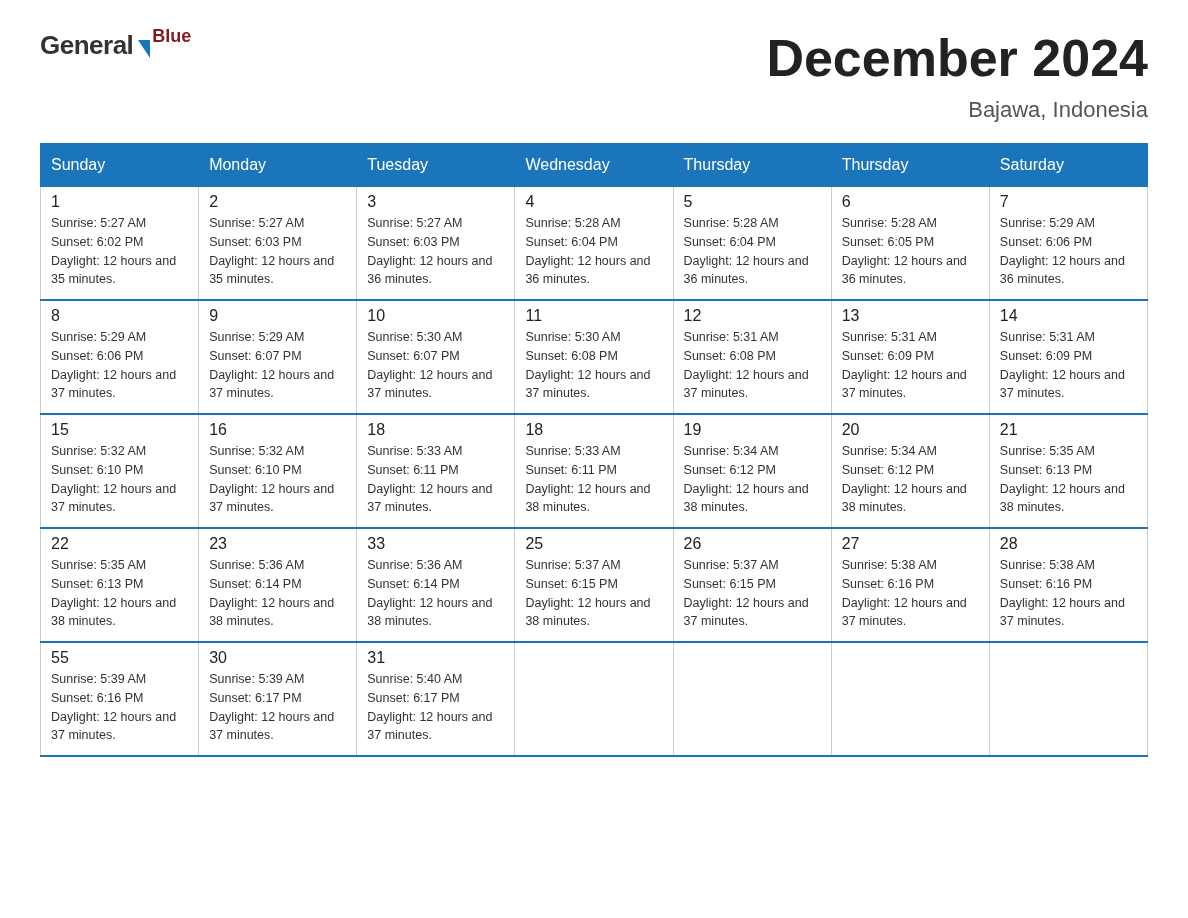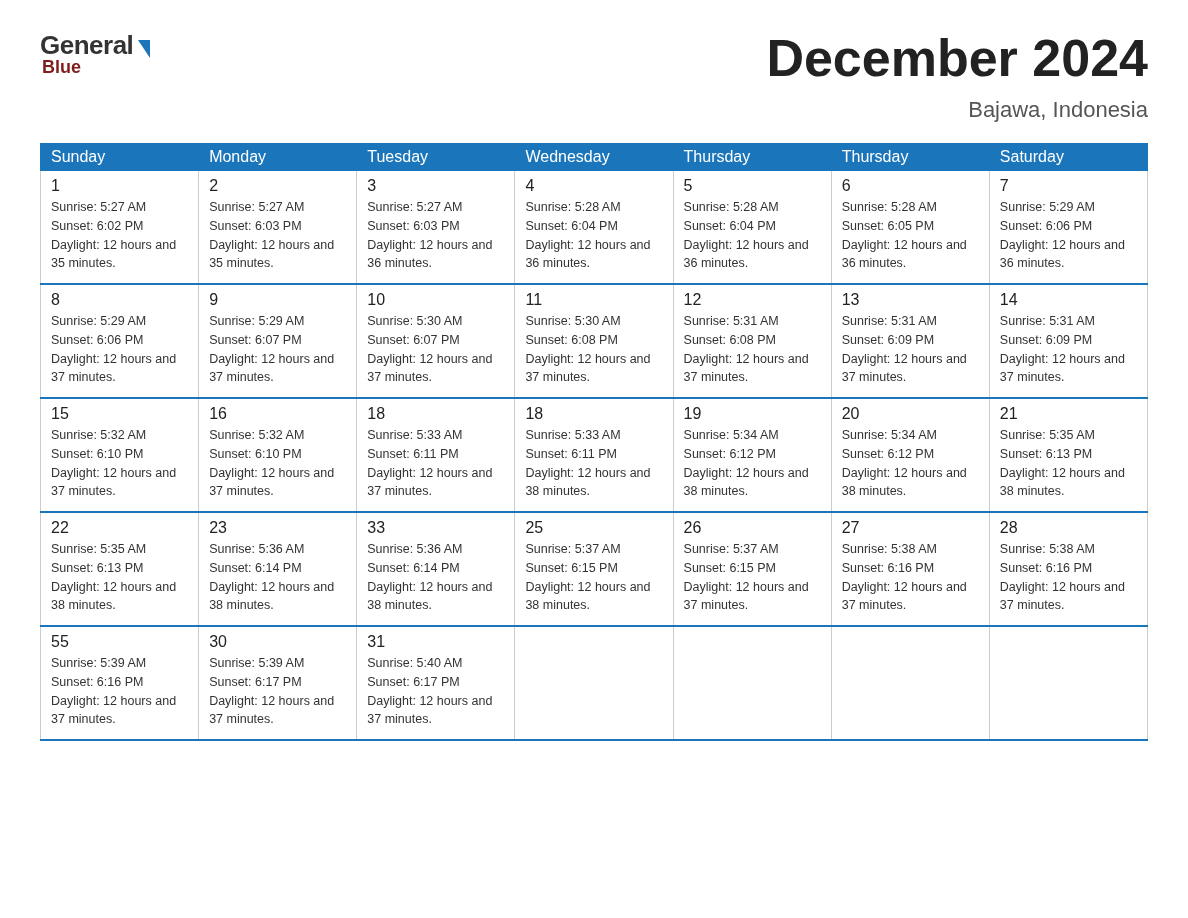--- a/index.html
+++ b/index.html
@@ -11,21 +11,21 @@
       min-height: 918px;
     }
     .header {
       display: flex;
       justify-content: space-between;
       align-items: flex-start;
       margin-bottom: 20px;
     }
     .logo {
       display: flex;
-      flex-direction: column;
+      flex-direction: row;
       align-items: flex-start;
     }
     .logo-top {
       display: flex;
       align-items: center;
       gap: 2px;
     }
     .logo-general {
       font-size: 26px;
       font-weight: bold;
@@ -67,21 +67,21 @@
       border-collapse: collapse;
       border: 1px solid #aaa;
     }
     thead tr {
       background-color: #1a75bb;
     }
     thead th {
       color: #fff;
       font-size: 16px;
       font-weight: normal;
-      padding: 4px 10px;
+      padding: 12px 10px;
       text-align: left;
       border: 1px solid #1a75bb;
     }
     tbody td {
       vertical-align: top;
       padding: 6px 10px 10px 10px;
       border: 1px solid #ccc;
       font-size: 13px;
       color: #333;
       width: 14.28%;

